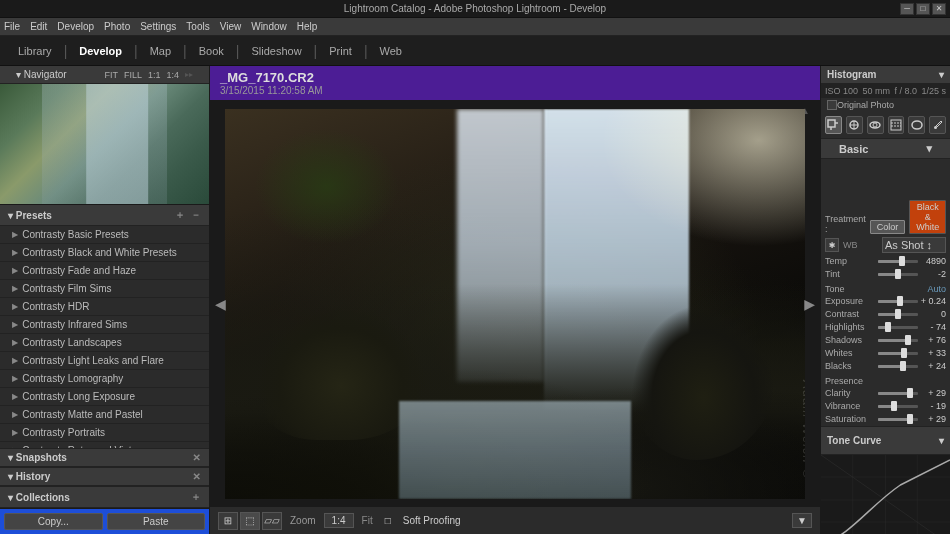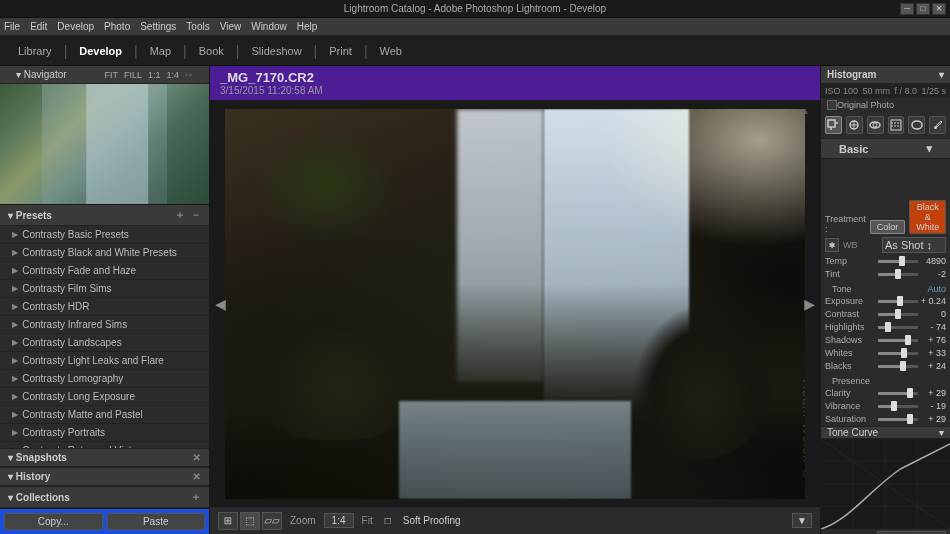--- a/index.html
+++ b/index.html
@@ -602,21 +602,20 @@
     }
 
     
     .slider-section-label {
       display: flex;
       justify-content: space-between;
       align-items: center;
       padding: 3px 4px 1px 4px;
       font-size: 9px;
       color: #888;
-      margin-left: 7px;
     }
     .slider-section-label .label { color: #aaa; }
     .slider-section-label .auto-btn {
       font-size: 9px;
       color: #6a9abb;
       cursor: pointer;
     }
 
     .slider-row {
       display: flex;
@@ -659,23 +658,23 @@
       min-width: 25px;
       text-align: right;
     }
 
     
     .tone-curve-section {
       border-top: 1px solid #222;
     }
     .tone-curve-header {
       background: #3a3a3a;
-      padding: 0 6px;
-      font-size: 10px;
-      font-weight: normal;
+      padding: 8px 6px;
+      font-size: 10px;
+      font-weight: bold;
       color: #ccc;
       display: flex;
       justify-content: space-between;
       cursor: pointer;
       border-bottom: 1px solid #222;
       text-align: center;
     }
     #tone-curve-canvas {
       width: 100%;
       height: 90px;

